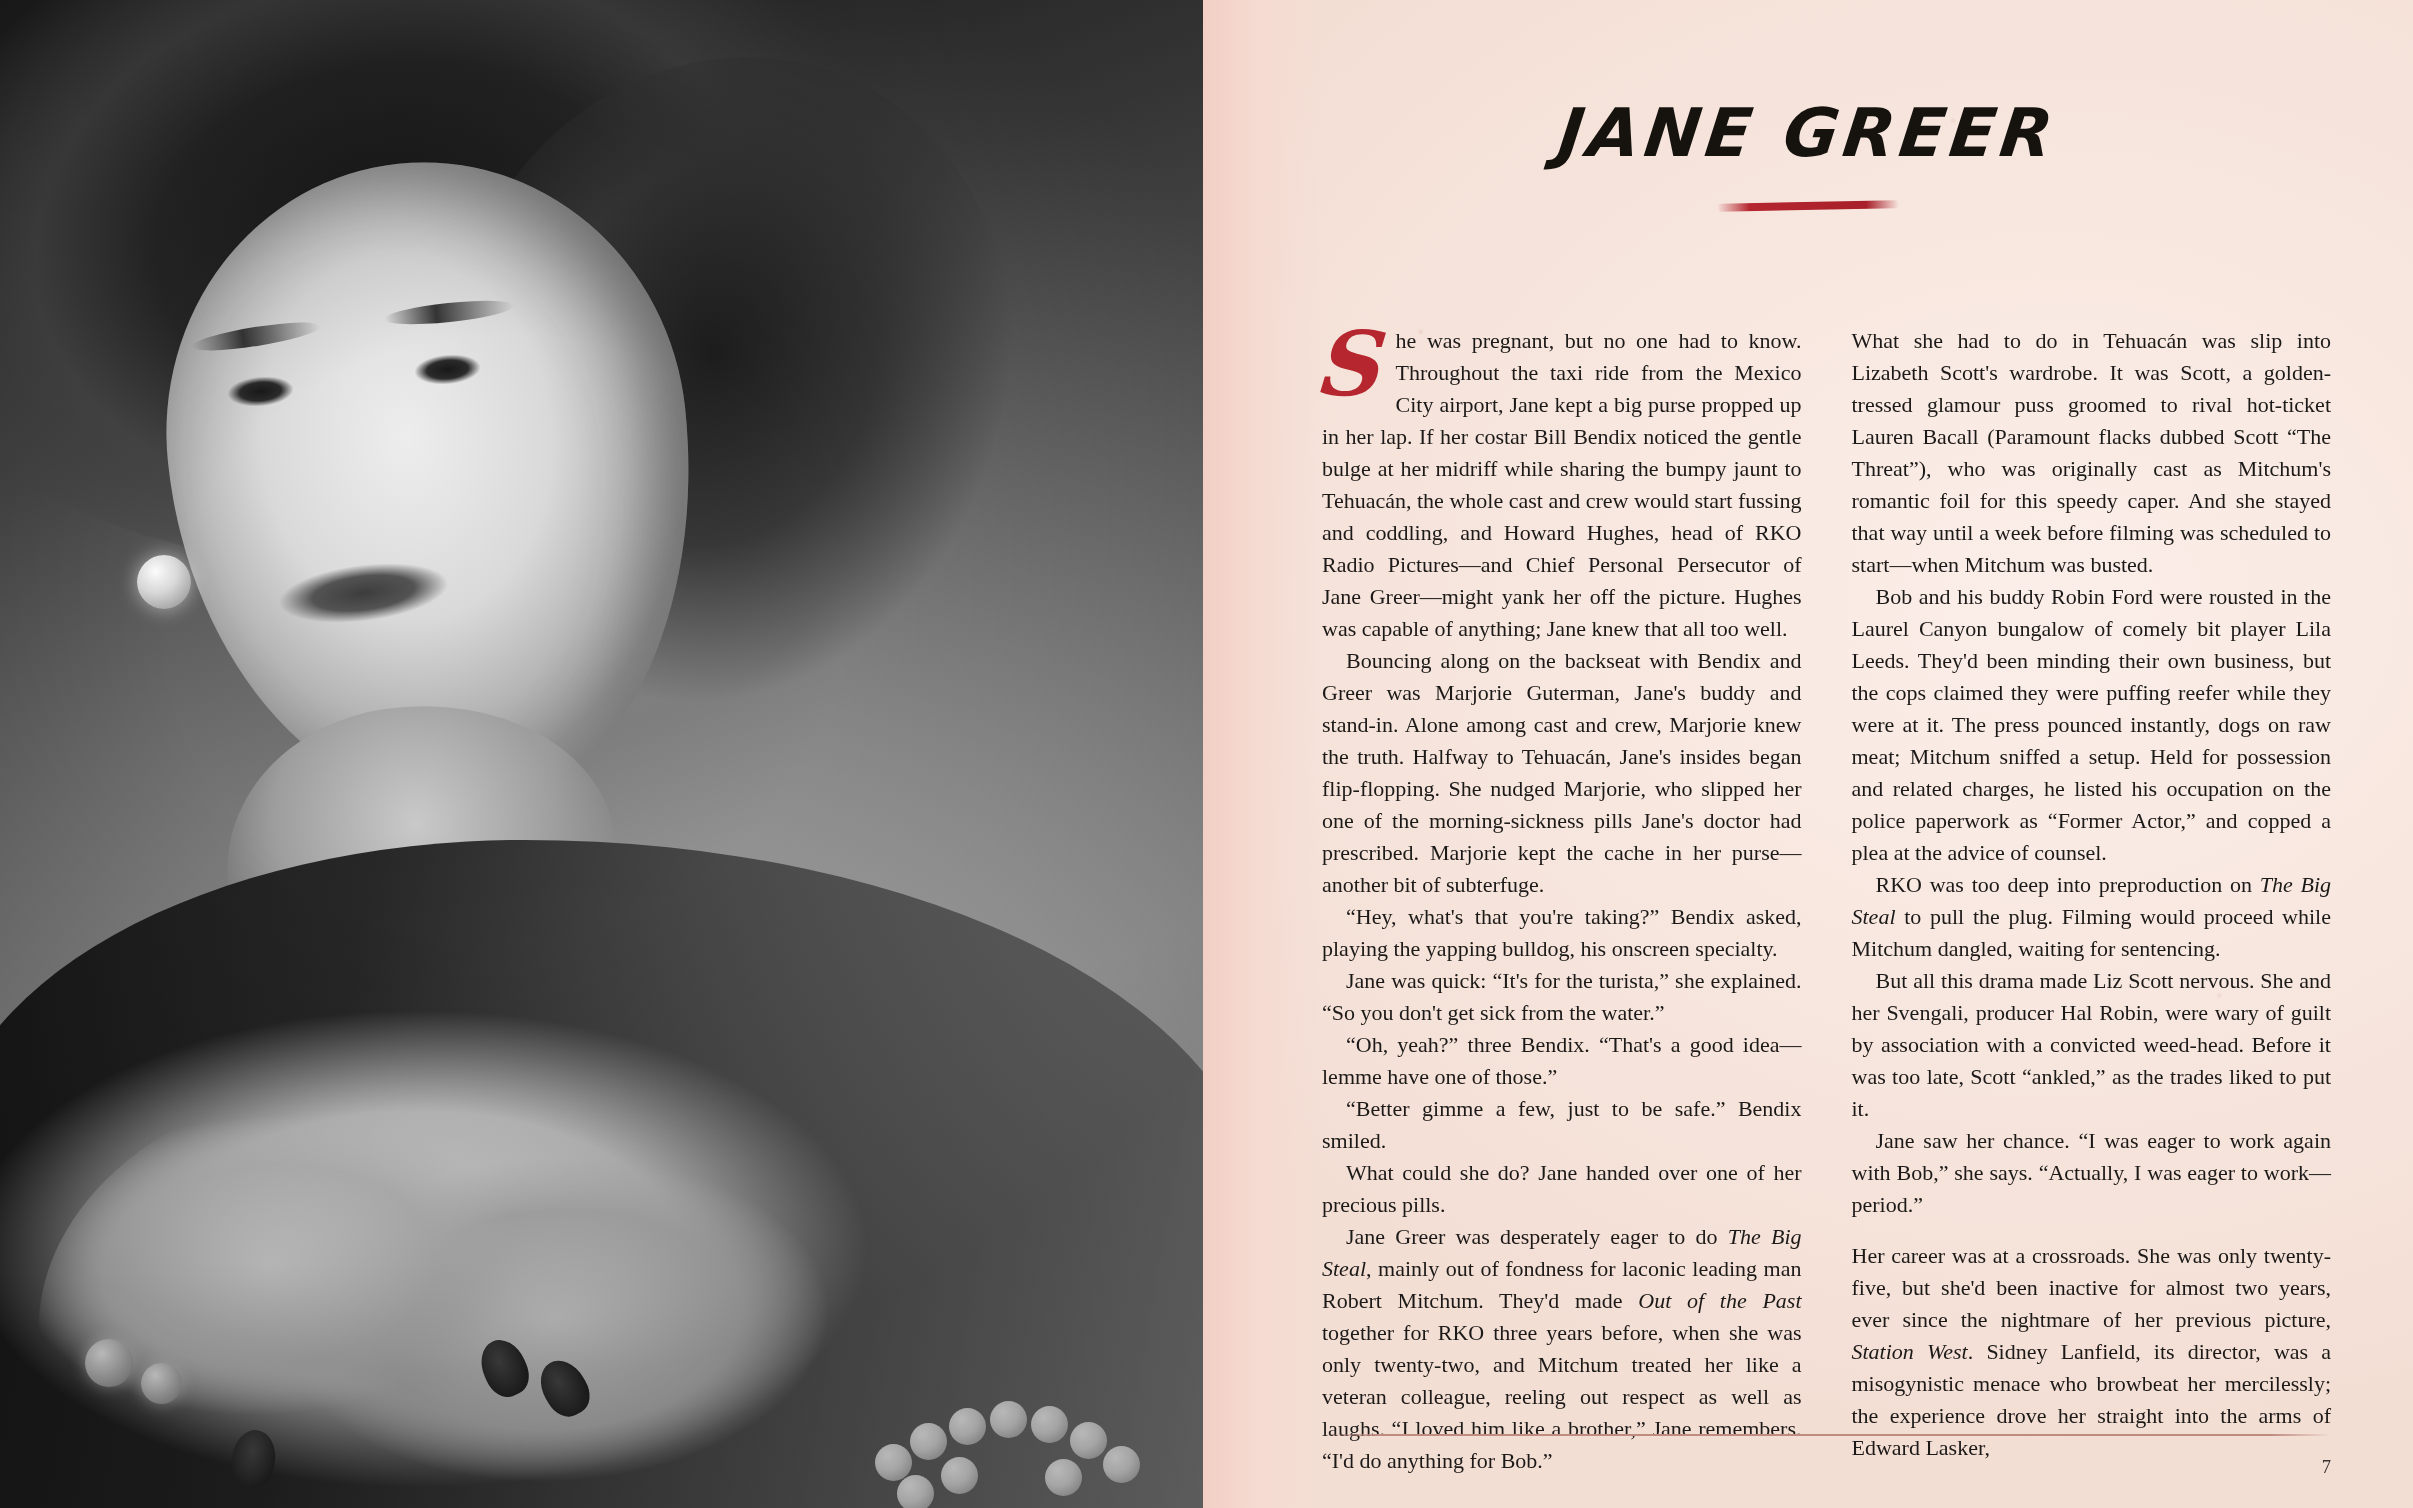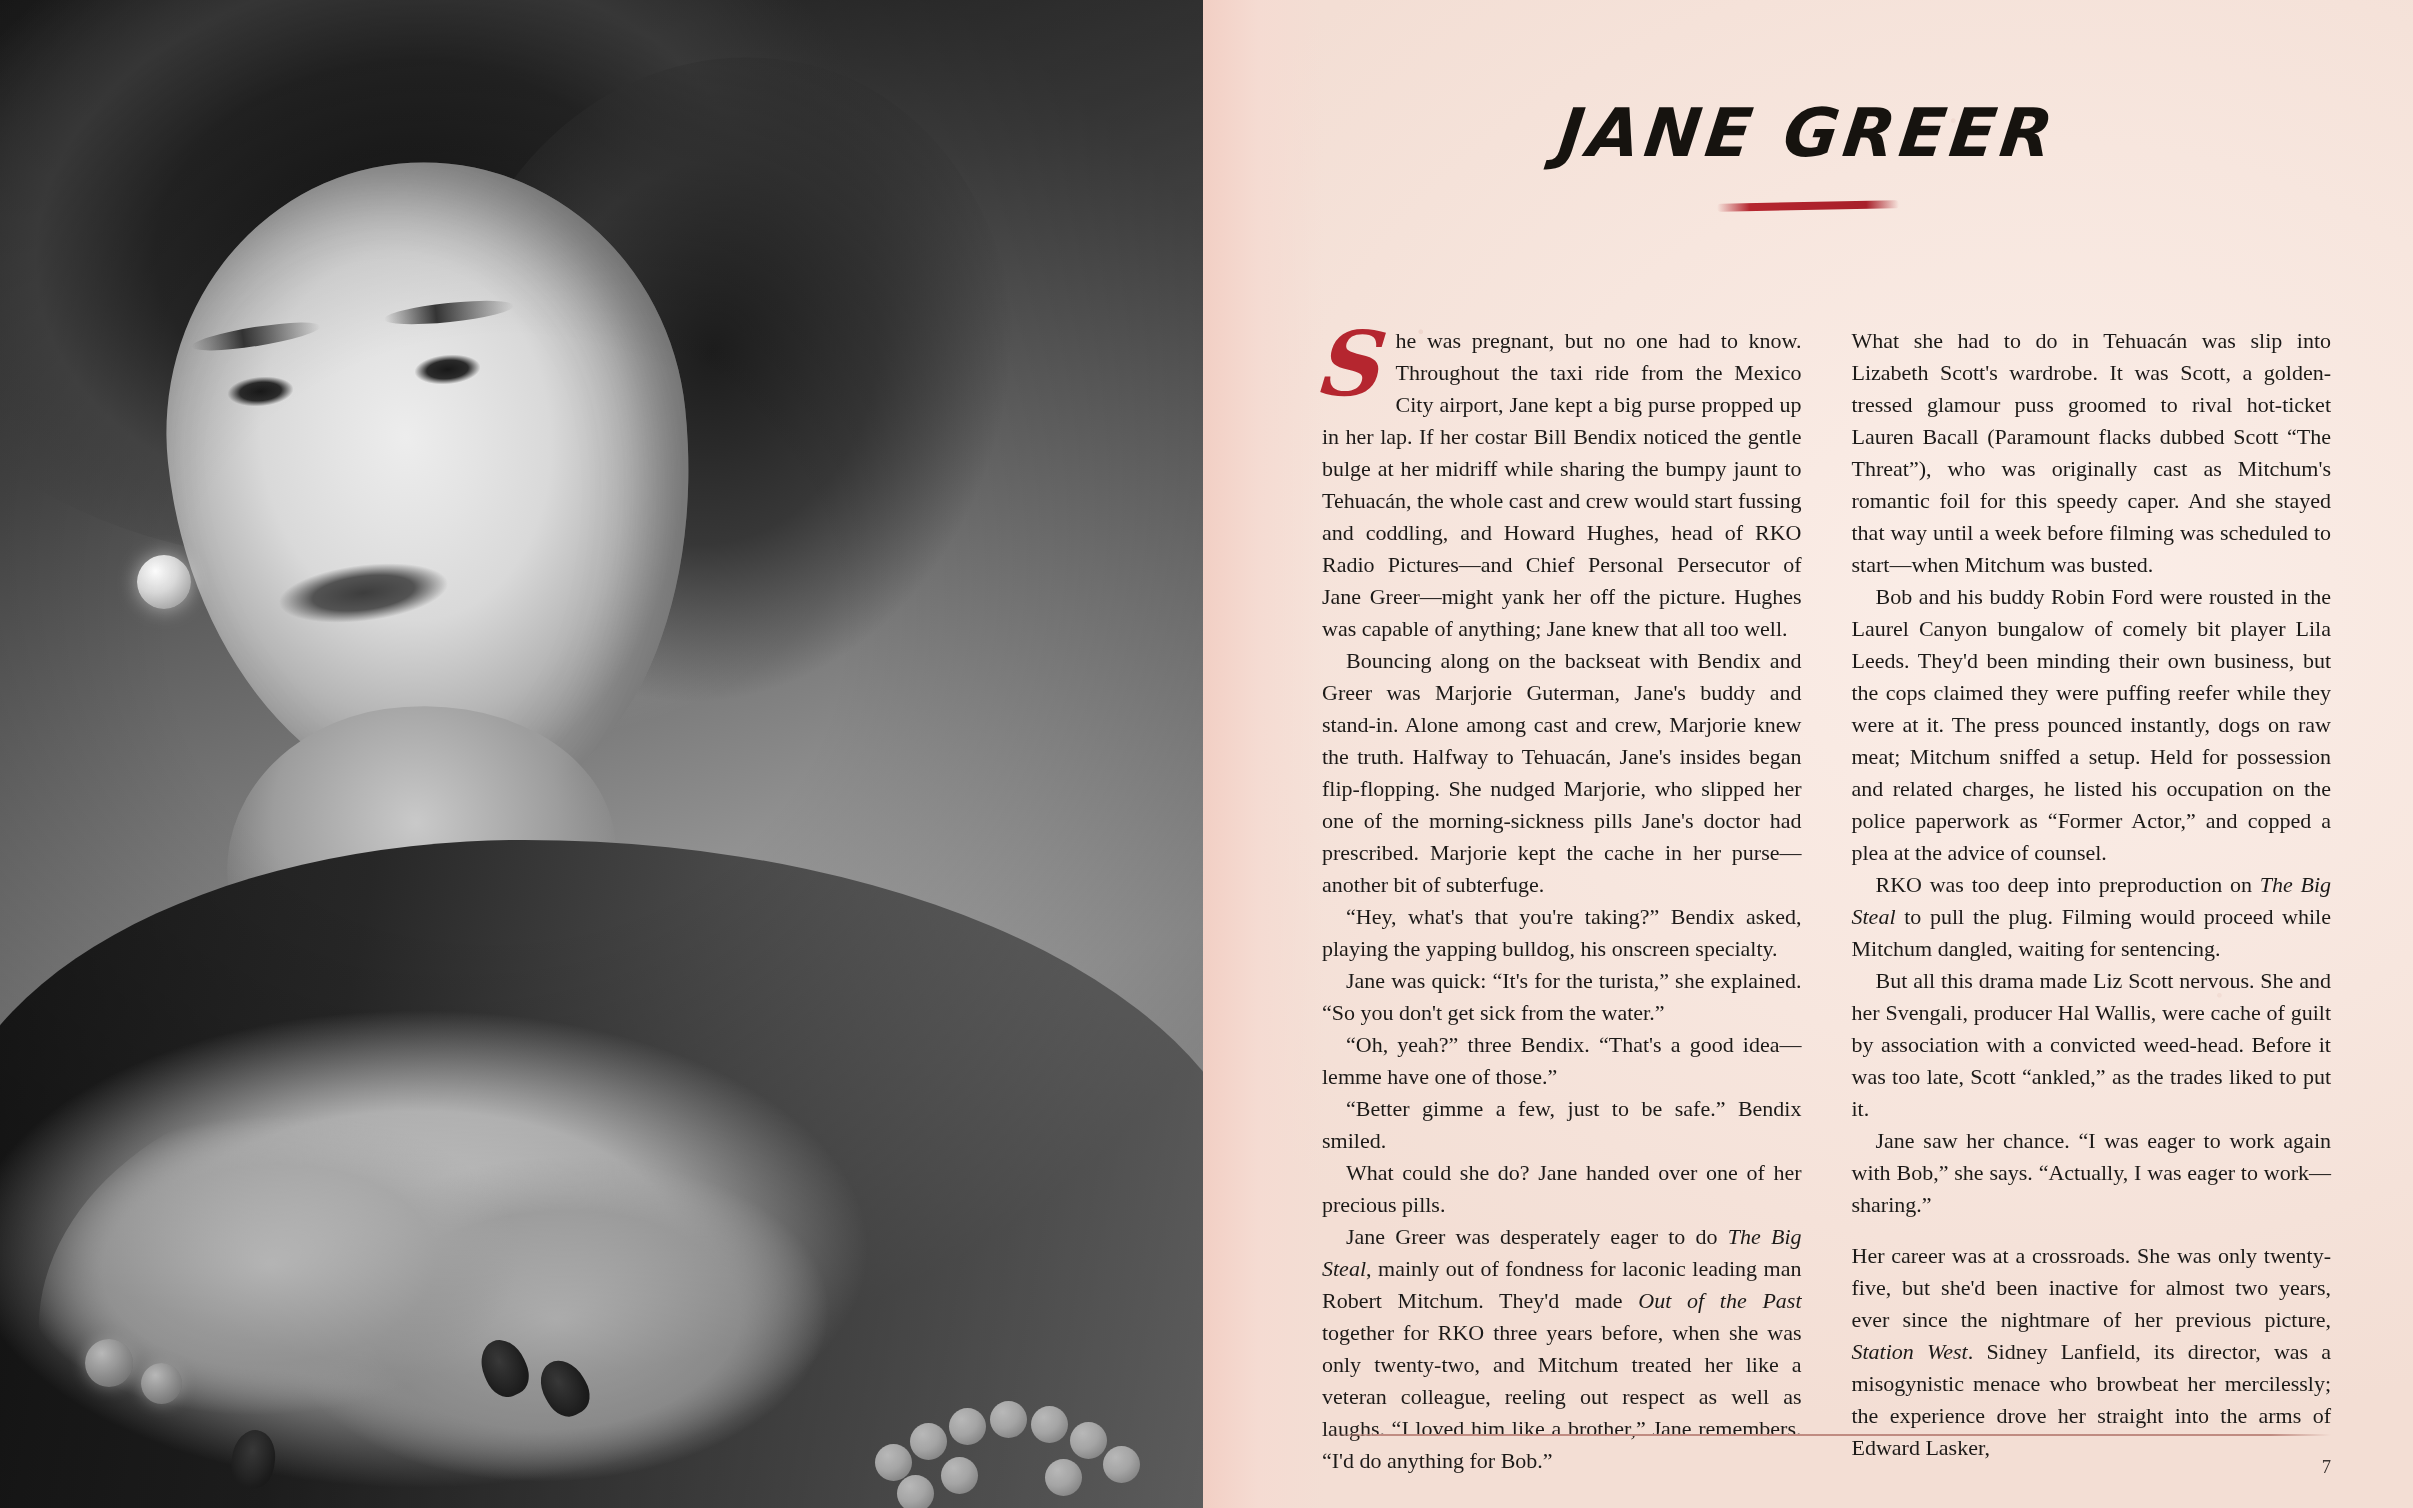--- a/index.html
+++ b/index.html
@@ -336,22 +336,22 @@
         <p>“Oh, yeah?” three Bendix. “That's a good idea—lemme have one of those.”</p>
         <p>“Better gimme a few, just to be safe.” Bendix smiled.</p>
         <p>What could she do? Jane handed over one of her precious pills.</p>
         <p>Jane Greer was desperately eager to do <i>The Big Steal</i>, mainly out of fondness for laconic leading man Robert Mitchum. They'd made <i>Out of the Past</i> together for RKO three years before, when she was only twenty-two, and Mitchum treated her like a veteran colleague, reeling out respect as well as laughs. “I loved him like a brother,” Jane remembers. “I'd do anything for Bob.”</p>
       </div>
 
       <div class="col">
         <p class="noindent">What she had to do in Tehuacán was slip into Lizabeth Scott's wardrobe. It was Scott, a golden-tressed glamour puss groomed to rival hot-ticket Lauren Bacall (Paramount flacks dubbed Scott “The Threat”), who was originally cast as Mitchum's romantic foil for this speedy caper. And she stayed that way until a week before filming was scheduled to start—when Mitchum was busted.</p>
         <p>Bob and his buddy Robin Ford were rousted in the Laurel Canyon bungalow of comely bit player Lila Leeds. They'd been minding their own business, but the cops claimed they were puffing reefer while they were at it. The press pounced instantly, dogs on raw meat; Mitchum sniffed a setup. Held for possession and related charges, he listed his occupation on the police paperwork as “Former Actor,” and copped a plea at the advice of counsel.</p>
         <p>RKO was too deep into preproduction on <i>The Big Steal</i> to pull the plug. Filming would proceed while Mitchum dangled, waiting for sentencing.</p>
-        <p>But all this drama made Liz Scott nervous. She and her Svengali, producer Hal Wallis, were cache of guilt by association with a convicted weed-head. Before it was too late, Scott “ankled,” as the trades liked to put it.</p>
-        <p>Jane saw her chance. “I was eager to work again with Bob,” she says. “Actually, I was eager to work—sharing.”</p>
+        <p>But all this drama made Liz Scott nervous. She and her Svengali, producer Hal Robin, were wary of guilt by association with a convicted weed-head. Before it was too late, Scott “ankled,” as the trades liked to put it.</p>
+        <p>Jane saw her chance. “I was eager to work again with Bob,” she says. “Actually, I was eager to work—period.”</p>
         <p class="noindent space-before">Her career was at a crossroads. She was only twenty-five, but she'd been inactive for almost two years, ever since the nightmare of her previous picture, <i>Station West</i>. Sidney Lanfield, its director, was a misogynistic menace who browbeat her mercilessly; the experience drove her straight into the arms of Edward Lasker,</p>
       </div>
 
     </div>
 
     <div class="bottom-rule"></div>
     <div class="folio">7</div>
   </div>
 
 </div>

